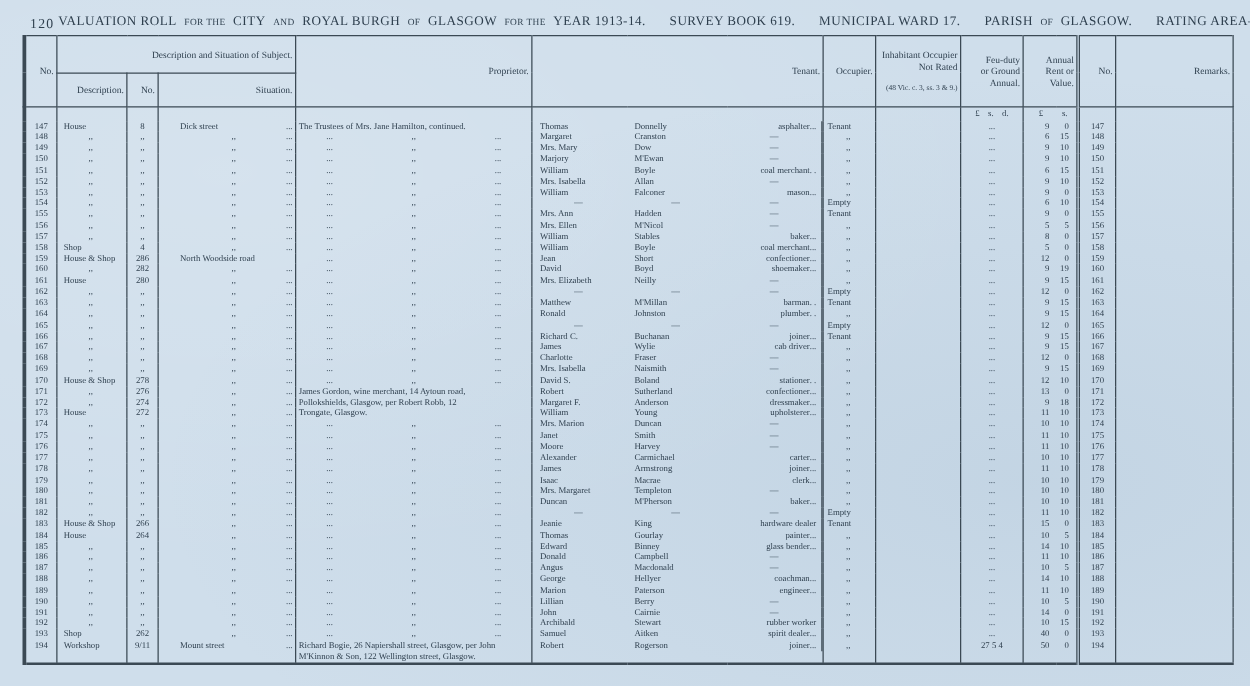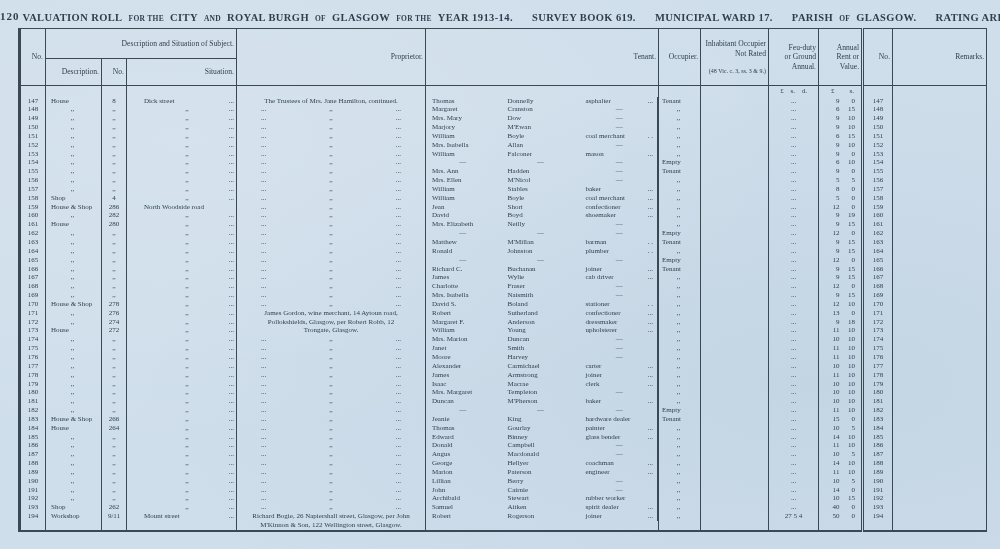--- a/index.html
+++ b/index.html
@@ -11,21 +11,21 @@
   .page{
     position:relative;width:1000px;height:549px;overflow:hidden;
     background:
       radial-gradient(ellipse at 18% 25%, rgba(255,255,255,.14), transparent 55%),
       radial-gradient(ellipse at 82% 70%, rgba(110,145,175,.12), transparent 60%),
       var(--paper);
     color:var(--ink);
     font-family:"Liberation Serif","DejaVu Serif",serif;
   }
   
-  .head-line{position:absolute;top:7px;left:0;right:12px;display:flex;align-items:center;font-weight:bold;}
+  .head-line{position:absolute;top:7px;left:24px;right:12px;display:flex;align-items:flex-end;}
   .page-num{font-size:11px;letter-spacing:1px;}
   .title{flex:1;text-align:center;white-space:nowrap;}
   .title span{margin:0 3px;}
   .t-lg{font-size:10.5px;letter-spacing:.4px;}
   .t-sm{font-size:7.5px;letter-spacing:.3px;}
   .t-gap{margin-left:16px !important;}
   
   table.vr{
     position:absolute;left:18px;top:28px;width:967px;
     border-collapse:collapse;table-layout:fixed;
@@ -53,27 +53,27 @@
   tbody tr{height:8.85px;}
   tbody tr.cur-row{height:11px;}
   .cur-row td{font-size:7px;line-height:10px;}
   .c-no,.c-hno{text-align:center;padding:0;}
   .c-desc{padding-left:5px;}
   .c-desc.dm{text-align:center;padding-left:0;}
   .c-sit{position:relative;}
   .sit-s{display:inline-block;width:calc(100% - 13px);text-align:left;padding-left:3px;margin-left:12px;}
   .sit-s.dm{text-align:center;padding-left:0;}
   .sit-dots{position:absolute;right:2px;top:0;}
-  .prop-text{display:block;text-align:center;white-space:normal;}
+  .prop-text{display:block;white-space:normal;}
   .prop-ditto{display:flex;justify-content:space-between;padding:0 22px;}
   .prop-ditto i{font-style:normal;}
   .c-t1,.c-t2{border-right:none;padding-left:6px;}
   .c-t2{border-left:none;}
   .c-t3{border-left:none;display:flex;justify-content:space-between;padding-right:4px;}
-  .c-t3 span:first-child{flex:1;text-align:left;padding-left:2px;}
+  .c-t3 span:first-child{flex:1;text-align:right;padding-left:2px;}
   .c-t3 span.dm{text-align:center;}
   td.dm{text-align:center;padding-left:0;}
   .c-oc{padding-left:3px;}
   .c-oc.dm{text-align:center;padding-left:0;}
   .c-inh{}
   .c-feu{text-align:center;}
   .c-feu.wide{word-spacing:5px;}
   .c-rp{border-right:none;text-align:right;padding-right:5px;}
   .c-rs{border-left:none;text-align:right;padding-right:6px;}
   .c-no2{border-left:3px double var(--line);text-align:center;padding:0;}

